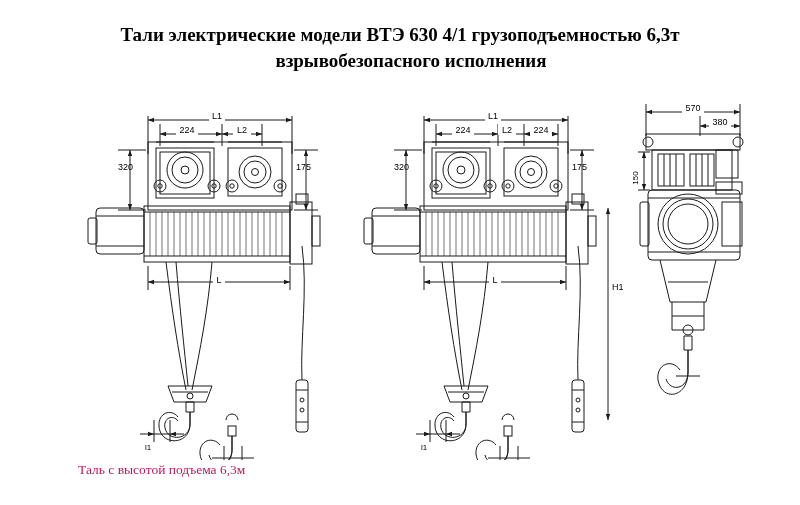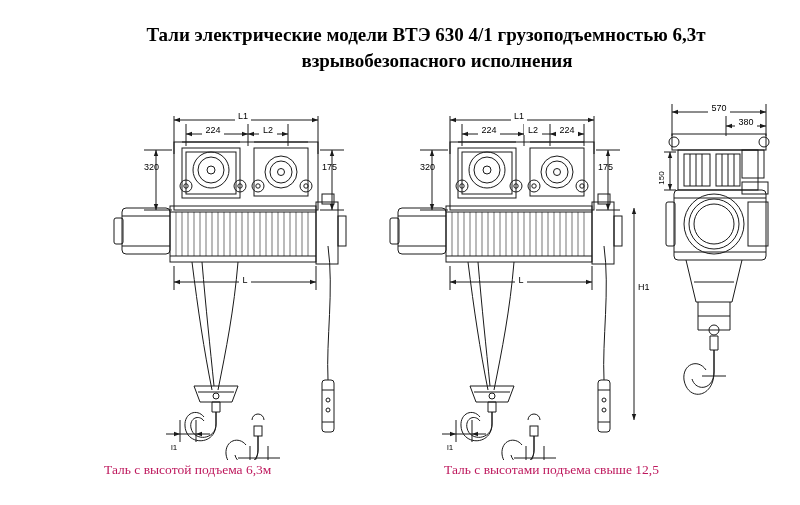--- a/index.html
+++ b/index.html
@@ -13,21 +13,20 @@
     font-family: "Liberation Serif", serif;
     color: #000;
     position: relative;
     overflow: hidden;
   }
   .page {
     position: absolute;
     left: 0; top: 0;
     width: 640px;
     height: 505px;
-    margin-left: 26px;
   }
   .title {
     position: absolute;
     left: 0;
     top: 22px;
     width: 800px;
     text-align: center;
     font-size: 19px;
     font-weight: bold;
     line-height: 26px;
@@ -430,15 +429,14 @@
           <rect x="709" y="26" width="22" height="11" fill="#fff"></rect>
           <text class="dim-label" x="720" y="35" text-anchor="middle">380</text>
           <text class="dim-label sm" x="638" y="88" text-anchor="middle" transform="rotate(-90 638 88)">150</text>
         </g>
 
       </g>
     </svg>
   </div>
 
   <div class="caption c1">Таль с высотой подъема 6,3м</div>
-  <div class="caption c2">Таль с высотами подъема свыше 12,5</div>
 
 </div>
 
 </body></html>

